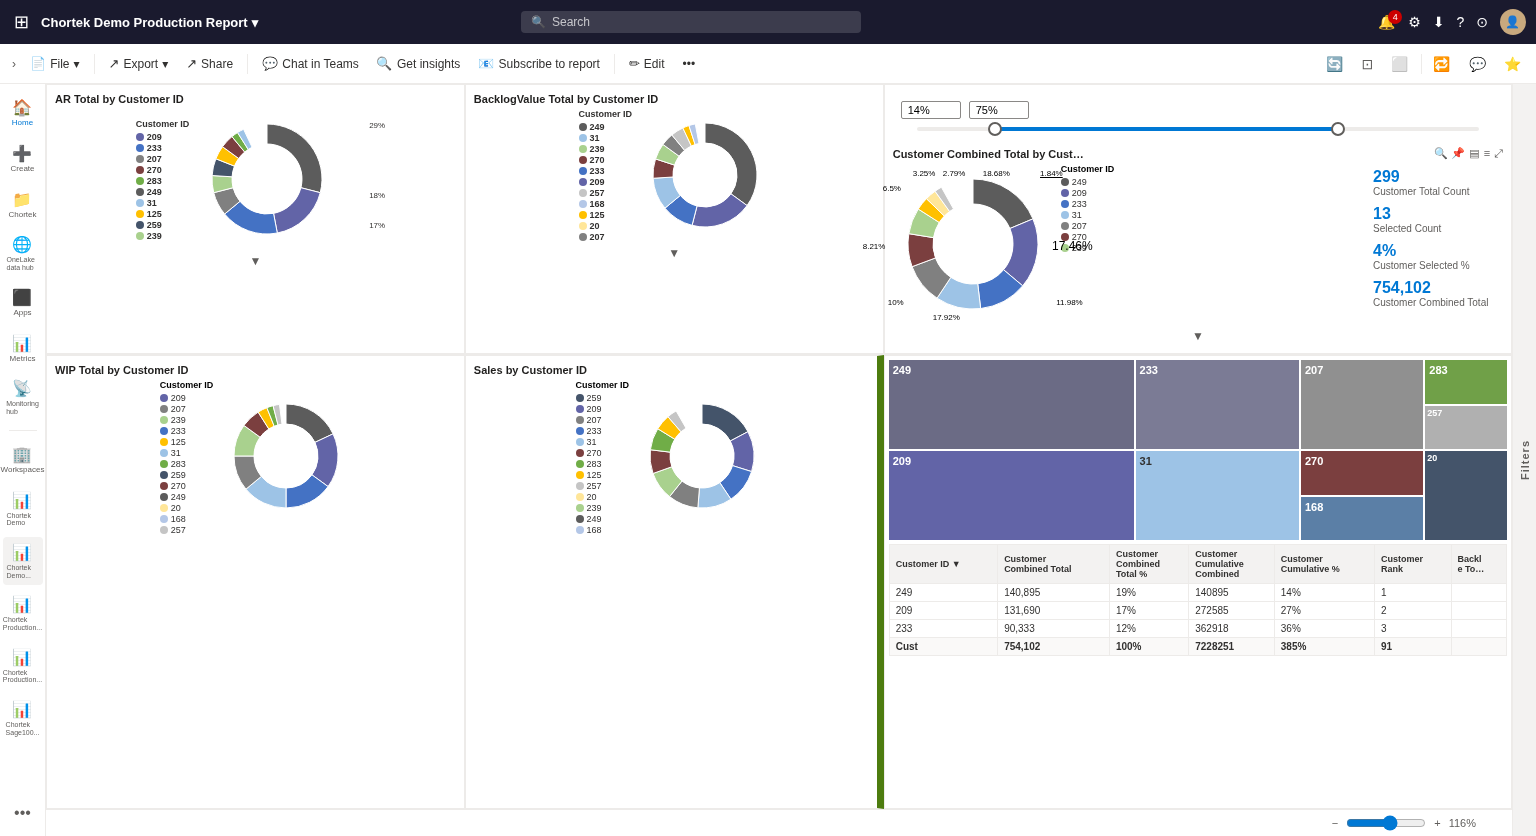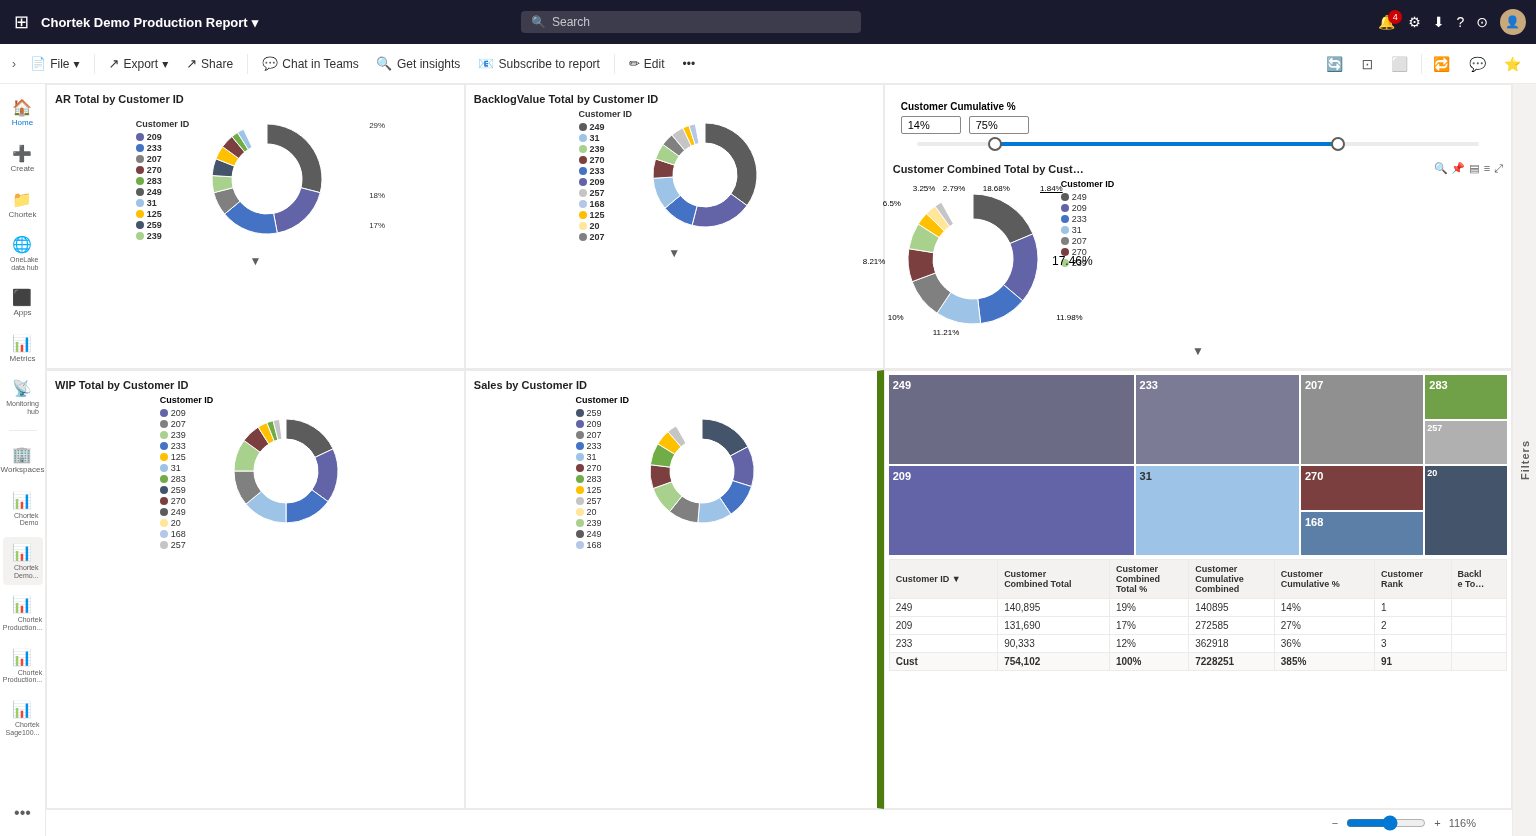--- a/index.html
+++ b/index.html
@@ -42,21 +42,21 @@
     .sidebar {
       width: 46px; background: white; display: flex; flex-direction: column; align-items: center;
       padding: 8px 0; gap: 4px; border-right: 1px solid #edebe9; flex-shrink: 0;
     }
     .sidebar-item {
       display: flex; flex-direction: column; align-items: center; padding: 6px 4px; border-radius: 4px;
       cursor: pointer; width: 40px; gap: 2px; color: #605e5c;
     }
     .sidebar-item.active { color: #0078d4; }
     .sidebar-item .si-icon { font-size: 16px; }
-    .sidebar-item .si-label { font-size: 8px; text-align: right; line-height: 1.1; }
+    .sidebar-item .si-label { font-size: 8px; text-align: left; line-height: 1.1; }
     .sidebar-divider { width: 28px; height: 1px; background: #edebe9; margin: 4px 0; }
     .sidebar-more { margin-top: auto; }
 
     
     .content-area { flex: 1; overflow: auto; display: flex; flex-direction: column; position: relative; }
 
     
     .filters-panel {
       position: absolute; right: 0; top: 0; bottom: 0; width: 24px; background: #f3f2f1;
       border-left: 1px solid #edebe9; display: flex; flex-direction: column; align-items: center; justify-content: center;
@@ -401,21 +401,20 @@
                 <circle cx="65" cy="65" r="32" fill="white"></circle>
               </svg>
             </div>
           </div>
           <div class="scroll-arrow">▼</div>
         </div>
 
         <div class="chart-cell">
 
           <div class="slider-section">
-            <div class="slider-label">Customer Cumulative %</div>
             <div class="slider-inputs">
               <input class="slider-input" type="text" value="14%" style="">
               <input class="slider-input" type="text" value="75%" style="">
             </div>
             <div class="range-track">
               <div class="range-fill" style="left:14%;width:61%;"></div>
               <div class="range-thumb" style="left:14%;"></div>
               <div class="range-thumb" style="left:75%;"></div>
             </div>
           </div>
@@ -447,21 +446,21 @@
                     <path d="M 33.43562422370271 34.64849607164303 A 65 65 0 0 1 42.05876673938563 27.222515987746725 L 56.65154876269885 47.521548300151835 A 40 40 0 0 0 51.34499952227859 52.091382197934166 Z" fill="#ffe699" stroke="white" stroke-width="1"></path>
                     <path d="M 42.05876673938563 27.222515987746725 A 65 65 0 0 1 48.400096123429954 23.198185988548452 L 60.55390530672612 45.04503753141443 A 40 40 0 0 0 56.65154876269885 47.521548300151835 Z" fill="#c5c5c5" stroke="white" stroke-width="1"></path>
                   </g>
                 <circle cx="80" cy="80" r="40" fill="white"></circle>
               </svg>
               
               <div style="position:absolute;top:5px;right:-10px;font-size:8px;text-decoration:underline;">1.84%</div>
               <div style="position:absolute;top:5px;left:90px;font-size:8px;">18.68%</div>
               <div style="position:absolute;top:50%;right:-40px;font-size:12px;transform:translateY(-50%);">17.46%</div>
               <div style="position:absolute;bottom:20px;right:-30px;font-size:8px;">11.98%</div>
-              <div style="position:absolute;bottom:5px;left:40px;font-size:8px;">11.21%</div>
+              <div style="position:absolute;bottom:5px;left:40px;font-size:8px;">17.92%</div>
               <div style="position:absolute;bottom:20px;left:-5px;font-size:8px;">10%</div>
               <div style="position:absolute;top:50%;left:-30px;font-size:8px;transform:translateY(-50%);">8.21%</div>
               <div style="position:absolute;top:20px;left:-10px;font-size:8px;">6.5%</div>
               <div style="position:absolute;top:5px;left:20px;font-size:8px;">3.25%</div>
               <div style="position:absolute;top:5px;left:50px;font-size:8px;">2.79%</div>
             </div>
 
             <div style="font-size:9px;">
               <div style="font-weight:600;margin-bottom:3px;">Customer ID</div>
               <div class="legend" id="combined-legend">
@@ -489,20 +488,38 @@
                     <span class="legend-dot" style="background:#7b3f3f;"></span>
                     <span>270</span>
                   </div>
                   <div class="legend-item">
                     <span class="legend-dot" style="background:#a9d18e;"></span>
                     <span>239</span>
                   </div>
                 </div>
             </div>
 
+            <div style="margin-left:auto;min-width:130px;">
+              <div class="stat-block">
+                <div class="stat-val">299</div>
+                <div class="stat-label">Customer Total Count</div>
+              </div>
+              <div class="stat-block">
+                <div class="stat-val">13</div>
+                <div class="stat-label">Selected Count</div>
+              </div>
+              <div class="stat-block">
+                <div class="stat-val">4%</div>
+                <div class="stat-label">Customer Selected %</div>
+              </div>
+              <div class="stat-block">
+                <div class="stat-val">754,102</div>
+                <div class="stat-label">Customer Combined Total</div>
+              </div>
+            </div>
           </div>
           <div class="scroll-arrow">▼</div>
         </div>
       </div>
 
       <div style="display:grid; grid-template-columns:1fr 1fr 1.5fr; flex:1;">
 
         <div class="chart-cell" style="border-right:1px solid #edebe9;">
           <div class="chart-title">WIP Total by Customer ID</div>
           <div class="donut-wrap">

